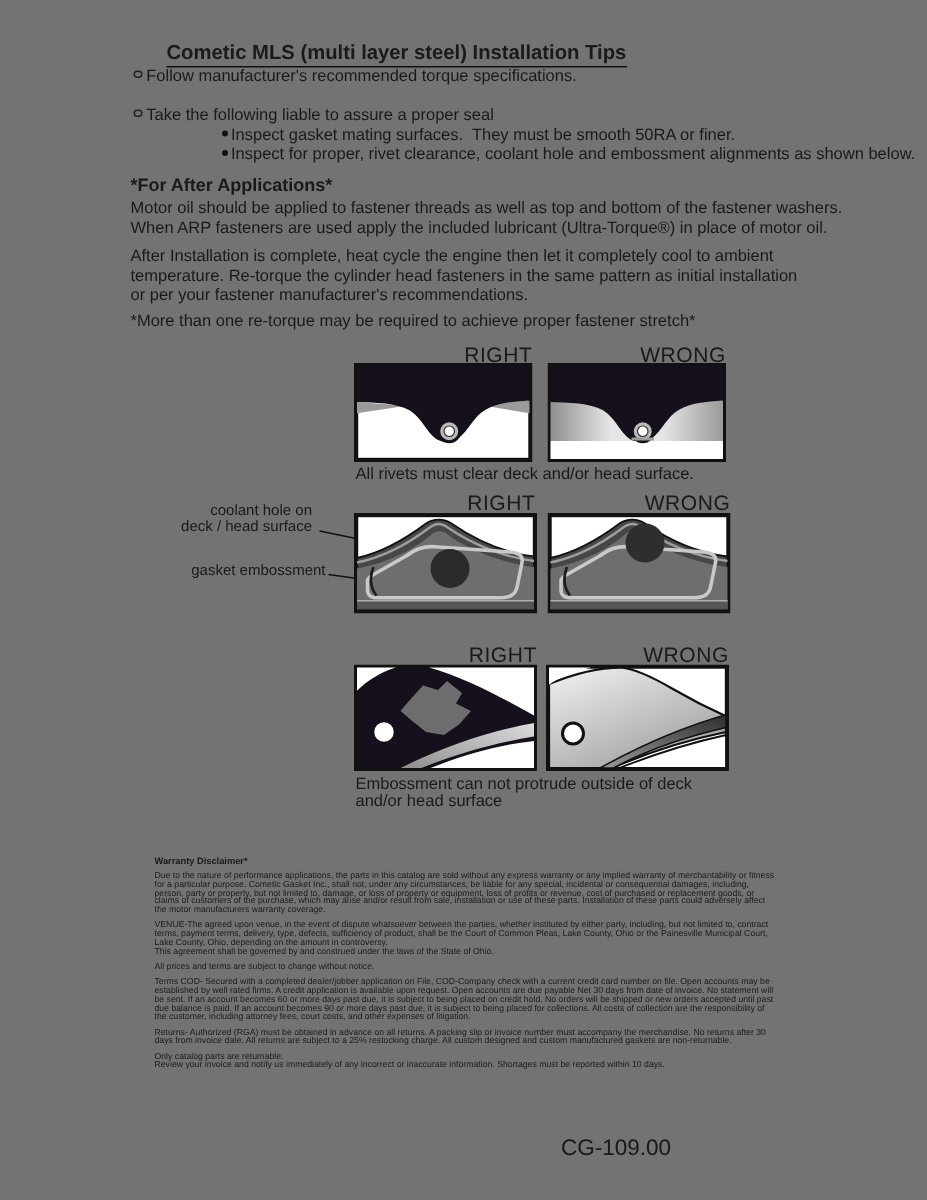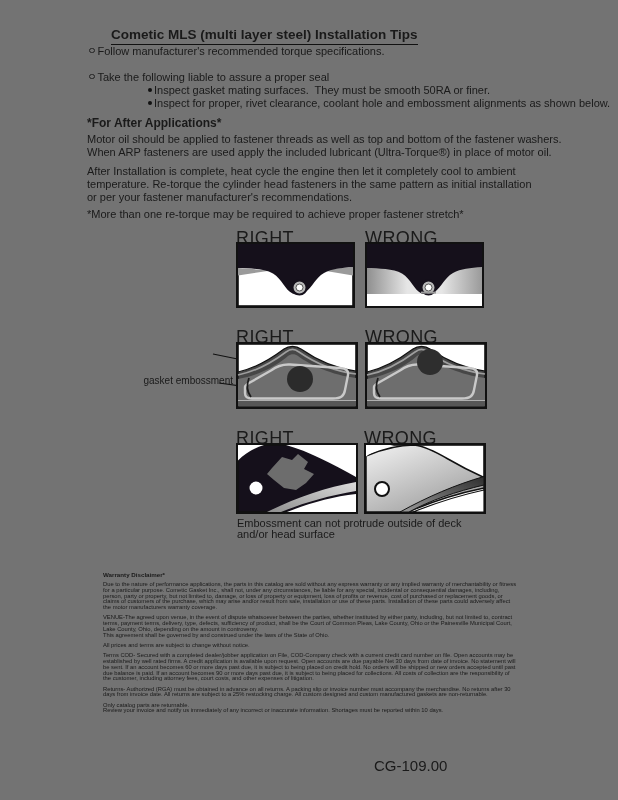--- a/index.html
+++ b/index.html
@@ -24,21 +24,21 @@
   .sub-row{position:absolute; left:132px; white-space:pre; font-size:11px;margin-left:16px;}
   .sub-row .marker{
     display:inline-block; width:4px; height:4px; border-radius:50%;
     background:#111; vertical-align:2px; margin-right:2px;
   }
   .diesel-heading{left:87px; top:116px; font-size:12px; font-weight:700; white-space:pre;}
   .body-para{left:87px; font-size:11px; line-height:13px;}
 
   .diagram-set{position:absolute;}
   .dg-label{
-    position:absolute; top:0; text-align:left; font-size:18px; letter-spacing:.4px;
+    position:absolute; top:0; text-align:right; font-size:14px; letter-spacing:.4px;
   }
   .dg-box{position:absolute; top:14px;}
   .dg-caption{position:absolute; font-size:11px; line-height:10.5px;}
 
   .side-label{
     position:absolute; text-align:right; font-size:10px; line-height:10.8px;
   }
 
   .warranty-head{left:103px; top:571px; font-size:6.2px; font-weight:700; white-space:pre;}
   .warranty-block{left:103px; top:582px; width:414px;}
@@ -93,23 +93,26 @@
         </defs>
         <rect x="1.4" y="1.4" width="116.2" height="63.2" fill="#ffffff" stroke="#111" stroke-width="2.8"></rect>
         <rect x="2" y="25" width="115" height="27" fill="url(#deckGrad)"></rect>
         <path d="M2,2 H117 V25 C105,26 96,26.5 88,31 C79,36 77,45 69,50.5 C65,53 61,53.5 56.5,51.5 C49,48 46,37 37,31.5 C28,26.5 14,26.5 2,26 Z" fill="#15101b"></path>
         <rect x="2" y="52" width="115" height="12" fill="#ffffff"></rect>
         <circle cx="63.5" cy="45.5" r="7" fill="#b9b9b9" stroke="#15101b" stroke-width="2"></circle>
         <circle cx="63.5" cy="45.5" r="3.5" fill="#ffffff" stroke="#333" stroke-width="0.8"></circle>
         <line x1="56" y1="50.6" x2="71" y2="50.6" stroke="#9c9c9c" stroke-width="2"></line>
       </svg>
     </div>
-  </div>
-
-  <div class="side-label" style="left:100px; top:376px; width:133px">gasket embossment</div>
+    <div class="dg-caption" style="left:1px; top:83px">All rivets must clear deck and/or head surface.</div>
+  </div>
+
+  <div class="side-label" style="left:84px; top:336px; width:124px"><span class="preline">coolant hole on
+deck / head surface</span></div>
+  <div class="side-label" style="left:84px; top:376px; width:133px">gasket embossment</div>
   <svg class="abs" style="left:205px; top:345px" width="100" height="50" viewBox="0 0 100 50">
     <line x1="8" y1="9" x2="91" y2="26" stroke="#111" stroke-width="1.1"></line>
     <line x1="14" y1="38" x2="57" y2="44" stroke="#111" stroke-width="1.1"></line>
   </svg>
 
   <div class="diagram-set" style="left:236px; top:327px; width:251px; height:110px">
     <div class="dg-label" style="left:0; width:121px">RIGHT</div>
     <div class="dg-label" style="left:129px; width:122px">WRONG</div>
 
     <div class="dg-box" style="left:0; top:15px">

